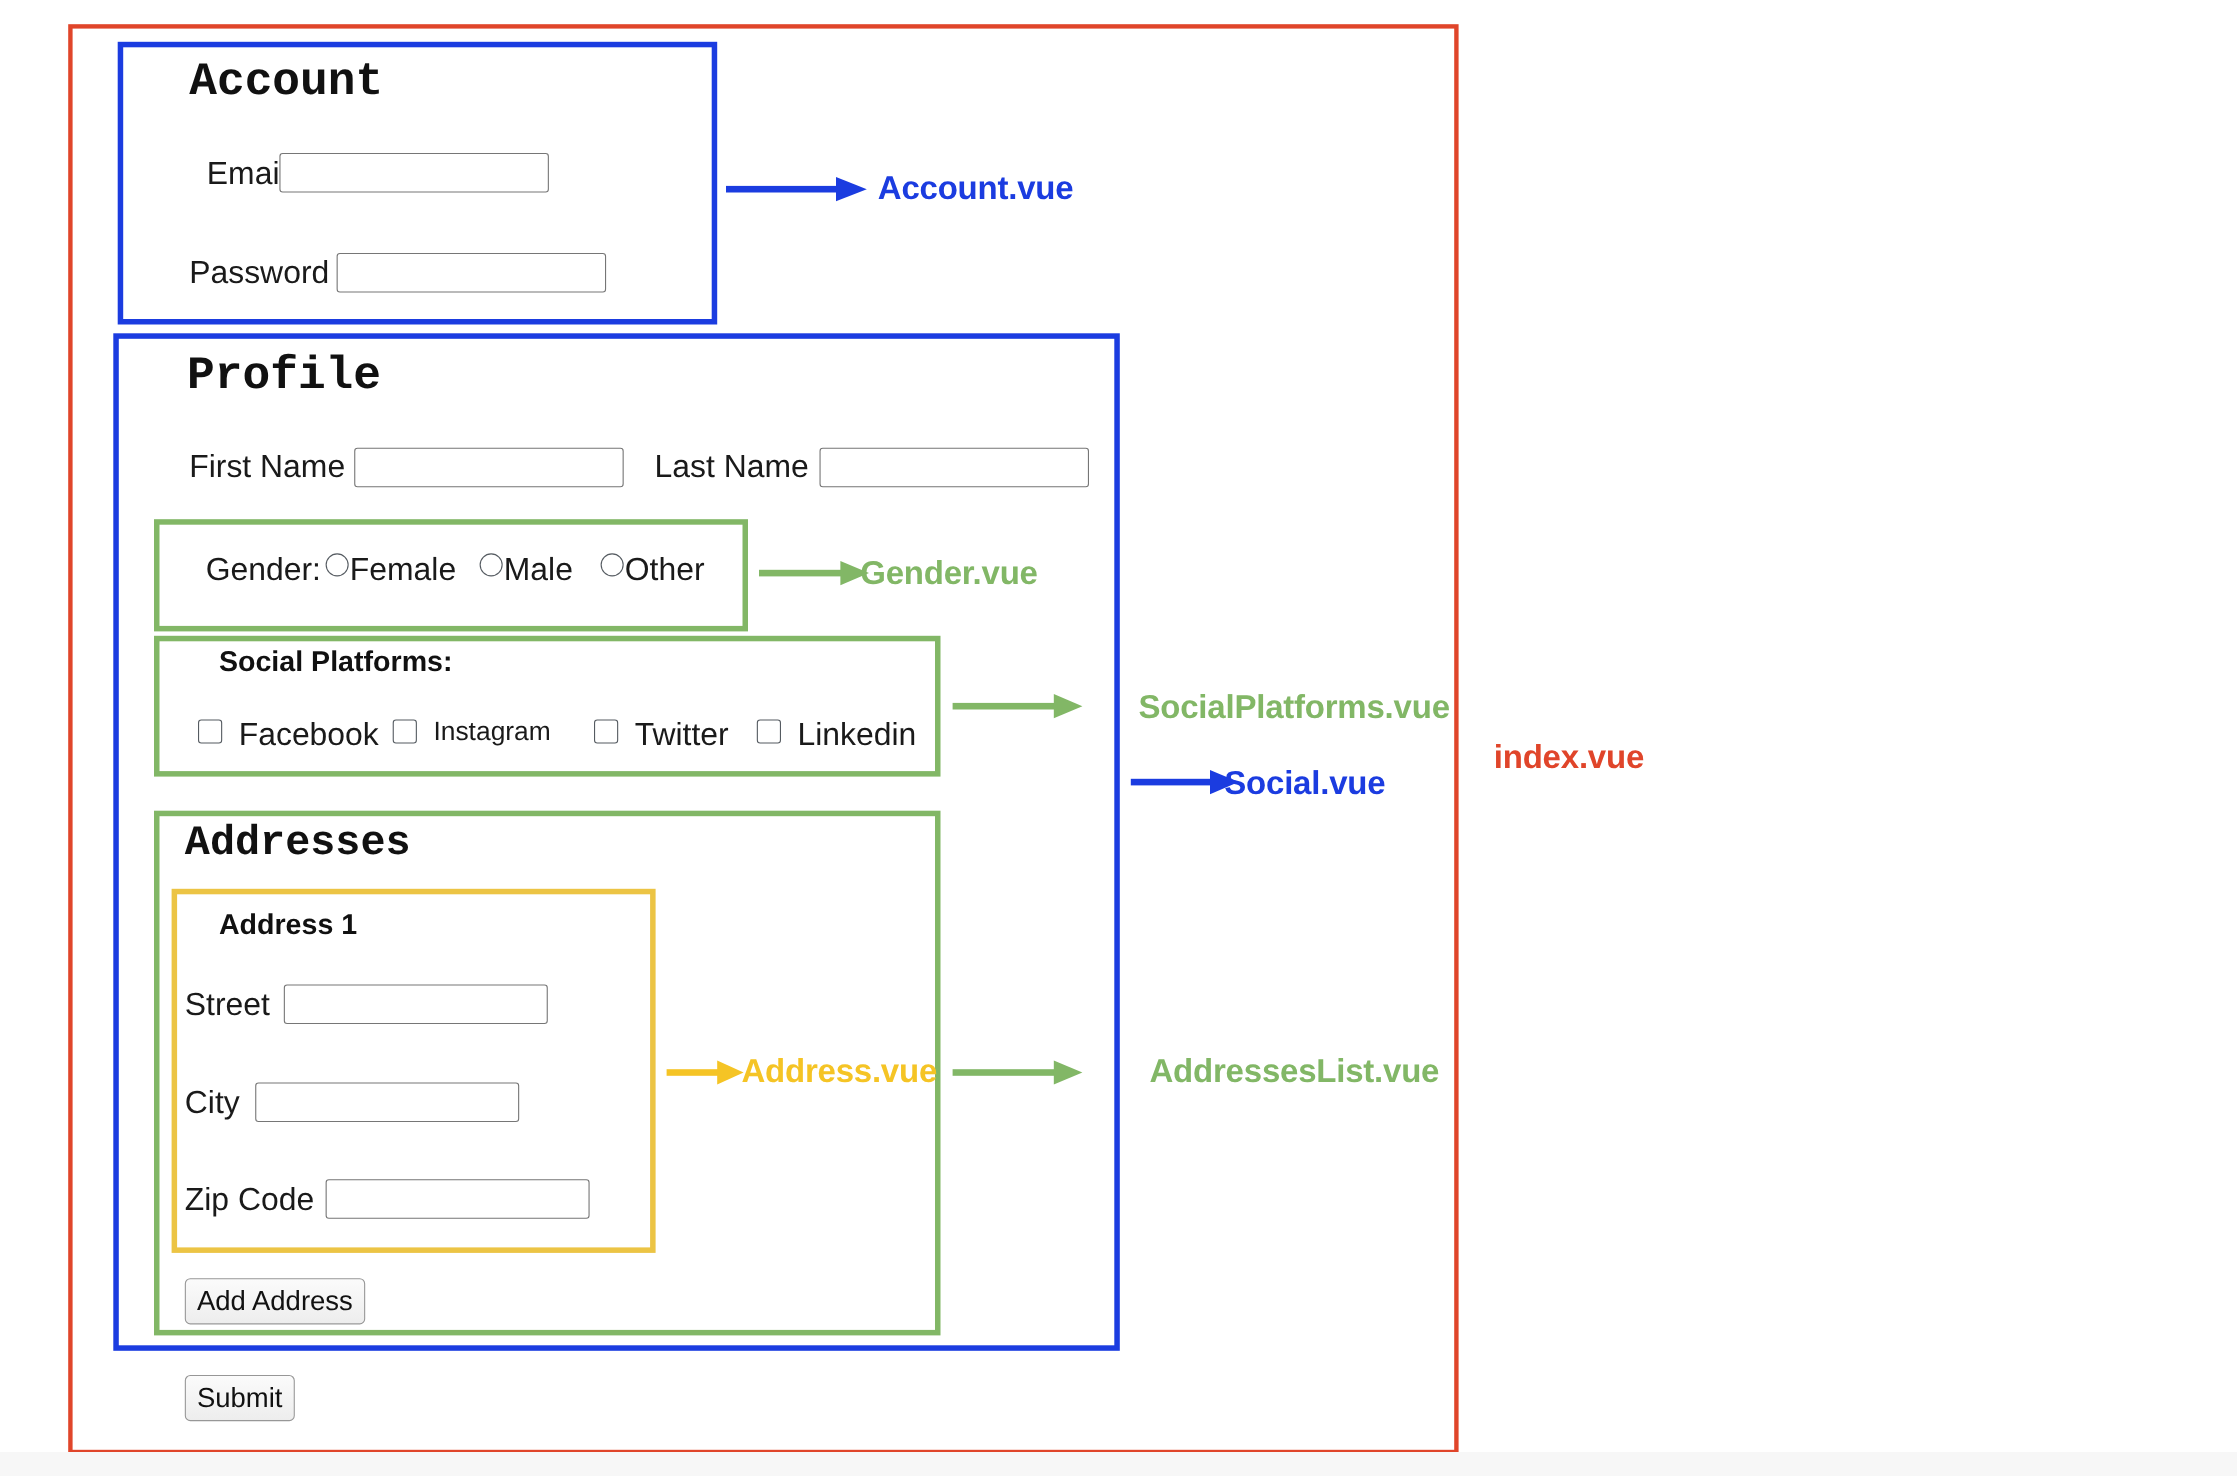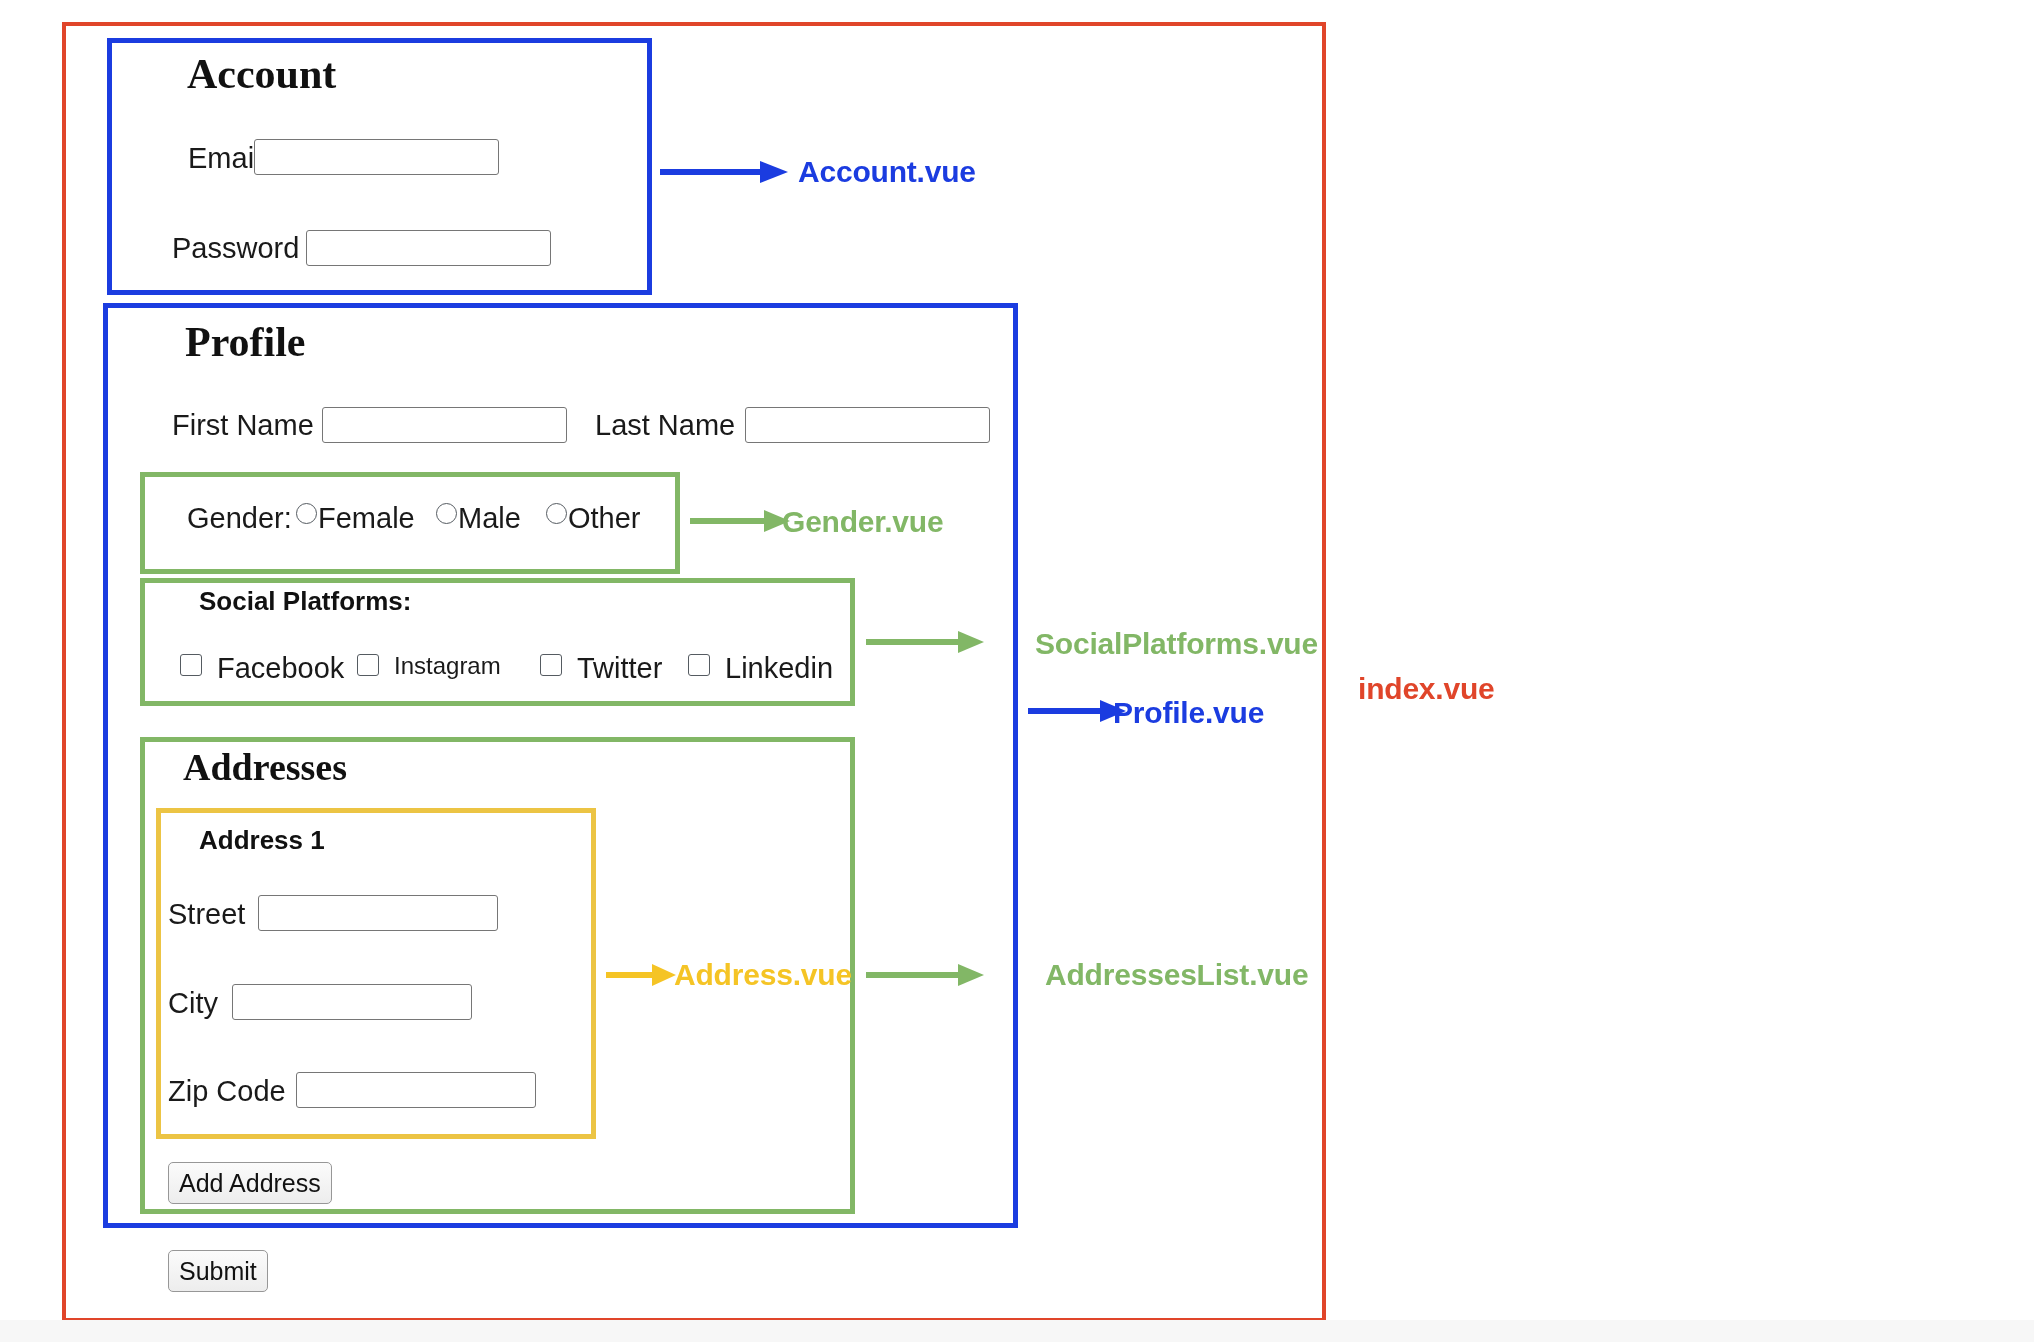--- a/index.html
+++ b/index.html
@@ -56,25 +56,24 @@
     top: 50%;
     transform: translateY(-50%);
     width: 0; height: 0;
     border-top: 11px solid transparent;
     border-bottom: 11px solid transparent;
   }
 
   
   .section-title {
     position: absolute;
-    font-family: Liberation Serif, serif;
+    font-family: Liberation Mono, monospace;
     font-weight: bold;
     color: #111111;
     white-space: nowrap;
-    margin-left: 15px;
   }
   .field-label {
     position: absolute;
     font-family: "Liberation Sans", sans-serif;
     color: #1a1a1a;
     white-space: nowrap;
   }
   .sub-label {
     position: absolute;
     font-family: "Liberation Sans", sans-serif;
@@ -206,21 +205,21 @@
   <div class="arrow" style="left:866px; top:631px; width:134px; height:22px;">
     <div class="shaft" style="width:96px; height:6px; background:#82b766;"></div>
     <div class="head" style="left:92px; border-left:26px solid #82b766;"></div>
   </div>
   <div class="anno-label anno-green" style="left:1035px; top:627px; font-size:30px;">SocialPlatforms.vue</div>
 
   <div class="arrow" style="left:1028px; top:700px; width:110px; height:22px;">
     <div class="shaft" style="width:76px; height:6px; background:#1b3ce0;"></div>
     <div class="head" style="left:72px; border-left:26px solid #1b3ce0;"></div>
   </div>
-  <div class="anno-label anno-blue" style="left:1113px; top:696px; font-size:30px;">Profile.vue</div>
+  <div class="anno-label anno-blue" style="left:1113px; top:696px; font-size:30px;">Social.vue</div>
 
   <div class="section-title" style="left:168px; top:745px; font-size:38px;">Addresses</div>
 
   <div class="sub-label" style="left:172px; top:825px; font-size:26px;">Address 1</div>
 
   <div class="field-label" style="left:168px; top:898px; font-size:29px;">Street</div>
   <input class="textbox" style="left: 258px; top: 895px; width: 240px; height: 36px; font-size: 22px; padding: 0px 6px;" value="" placeholder="">
 
   <div class="field-label" style="left:168px; top:987px; font-size:29px;">City</div>
   <input class="textbox" style="left: 232px; top: 984px; width: 240px; height: 36px; font-size: 22px; padding: 0px 6px;" value="" placeholder="">

